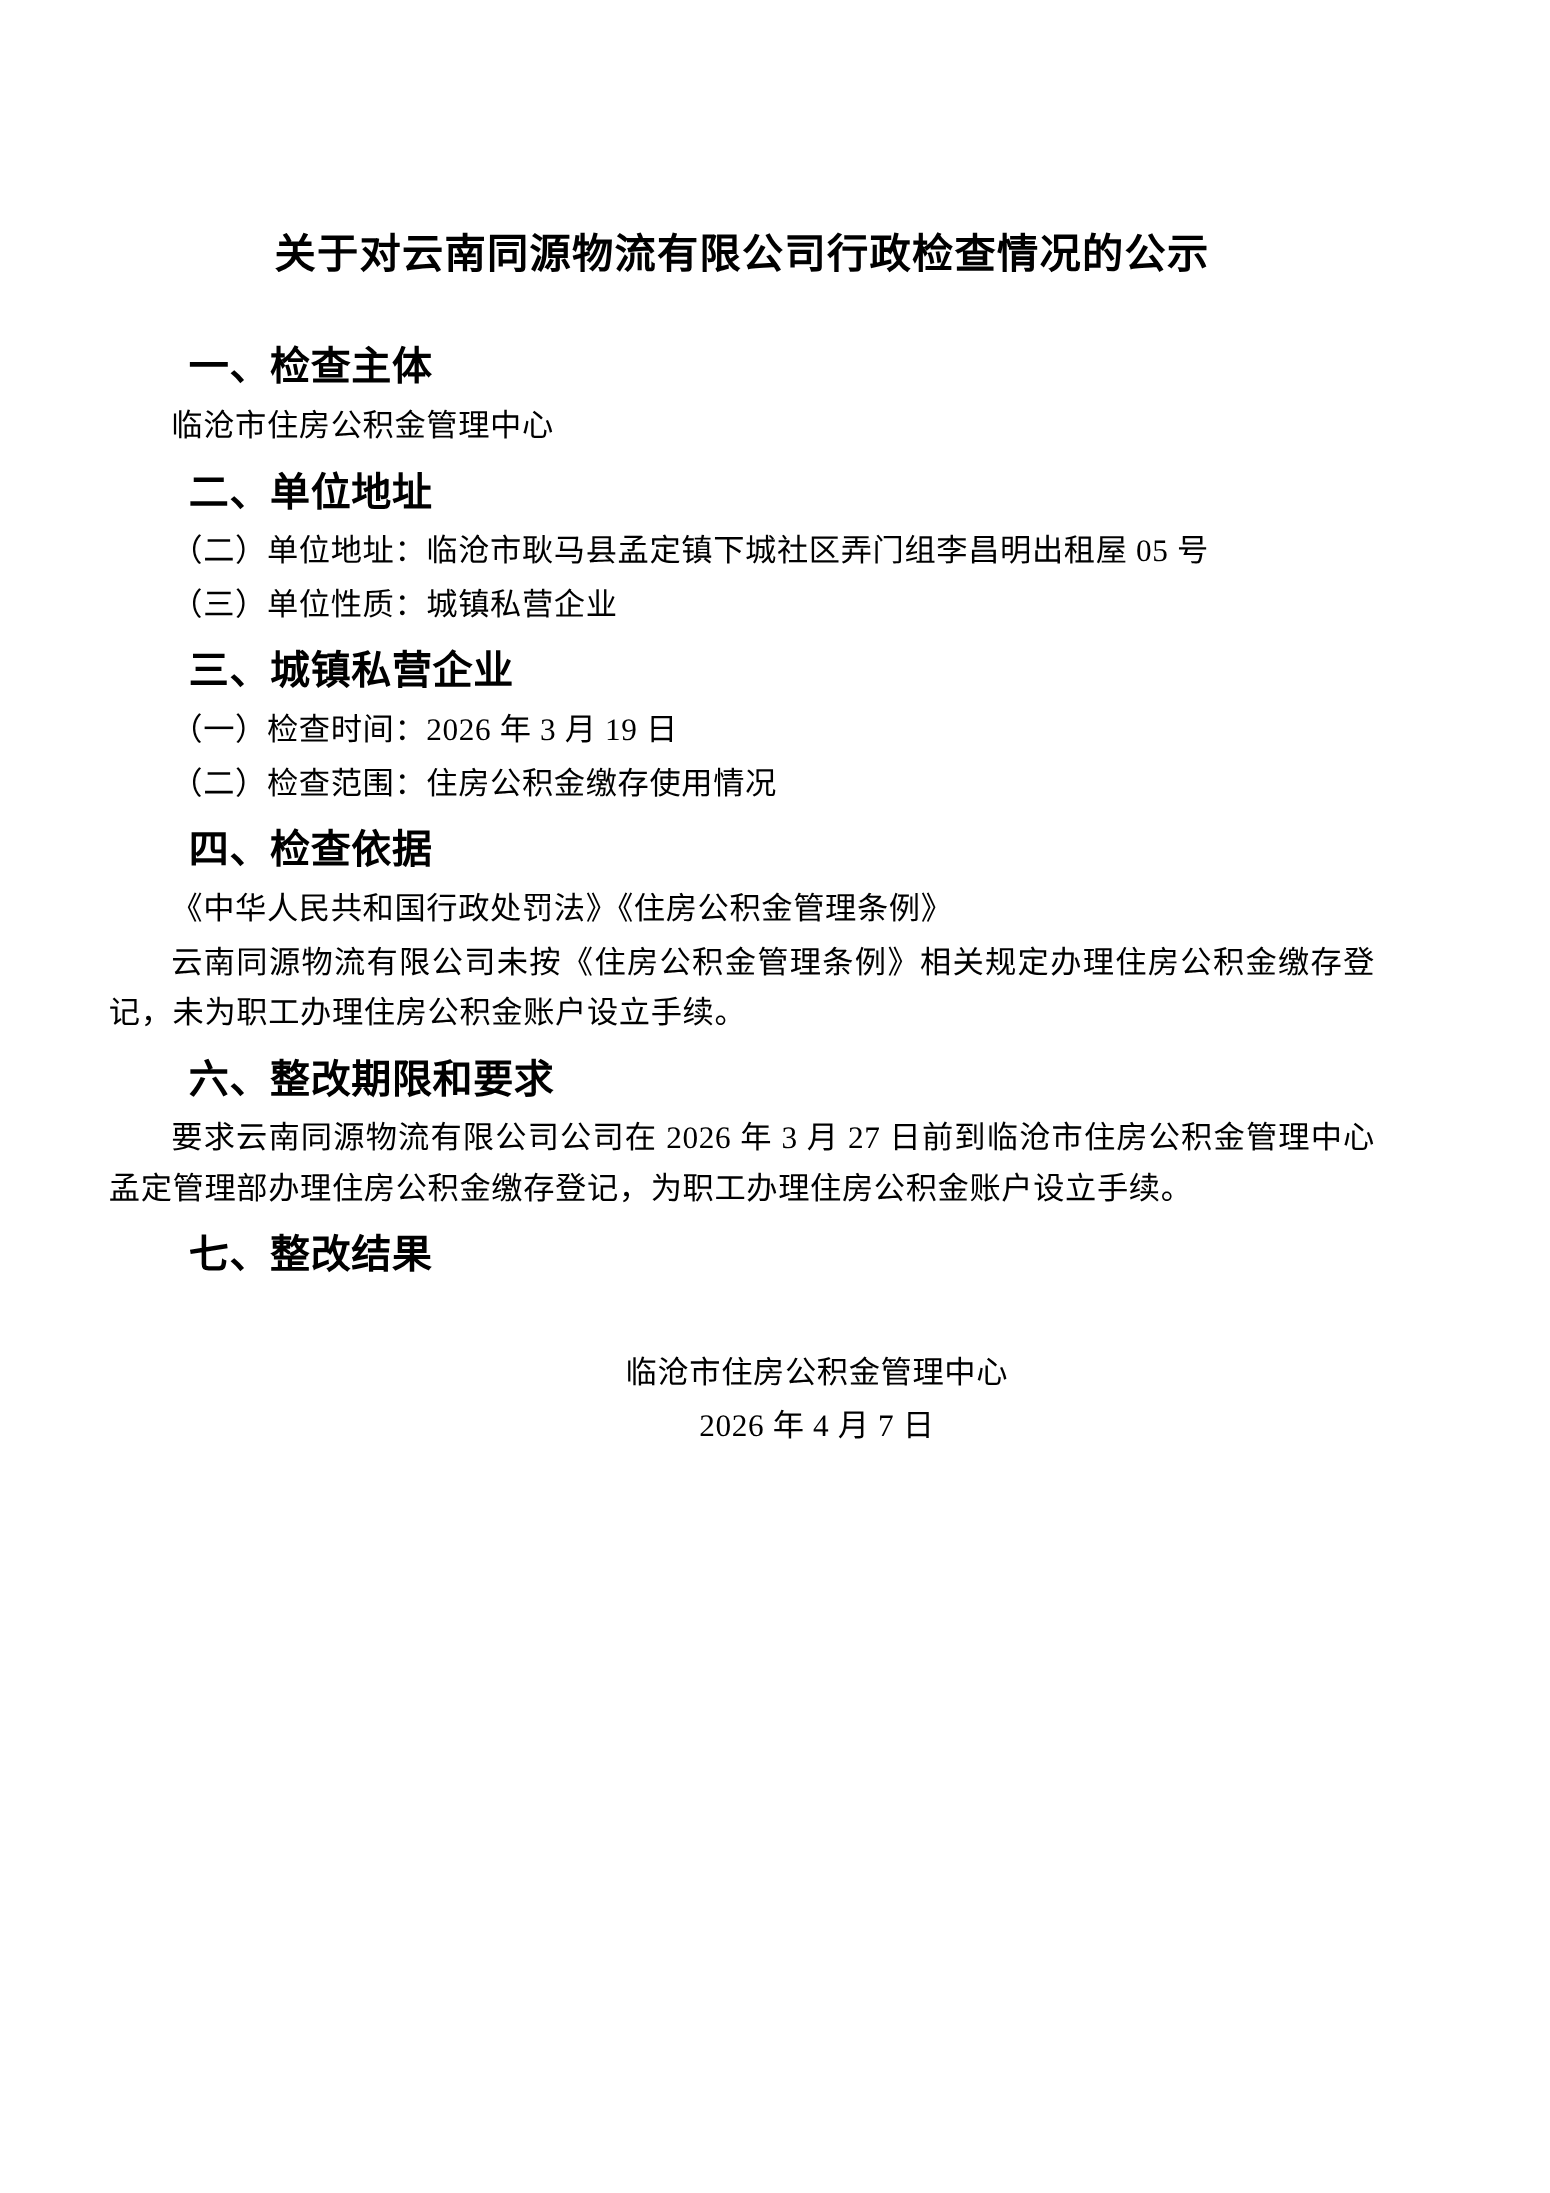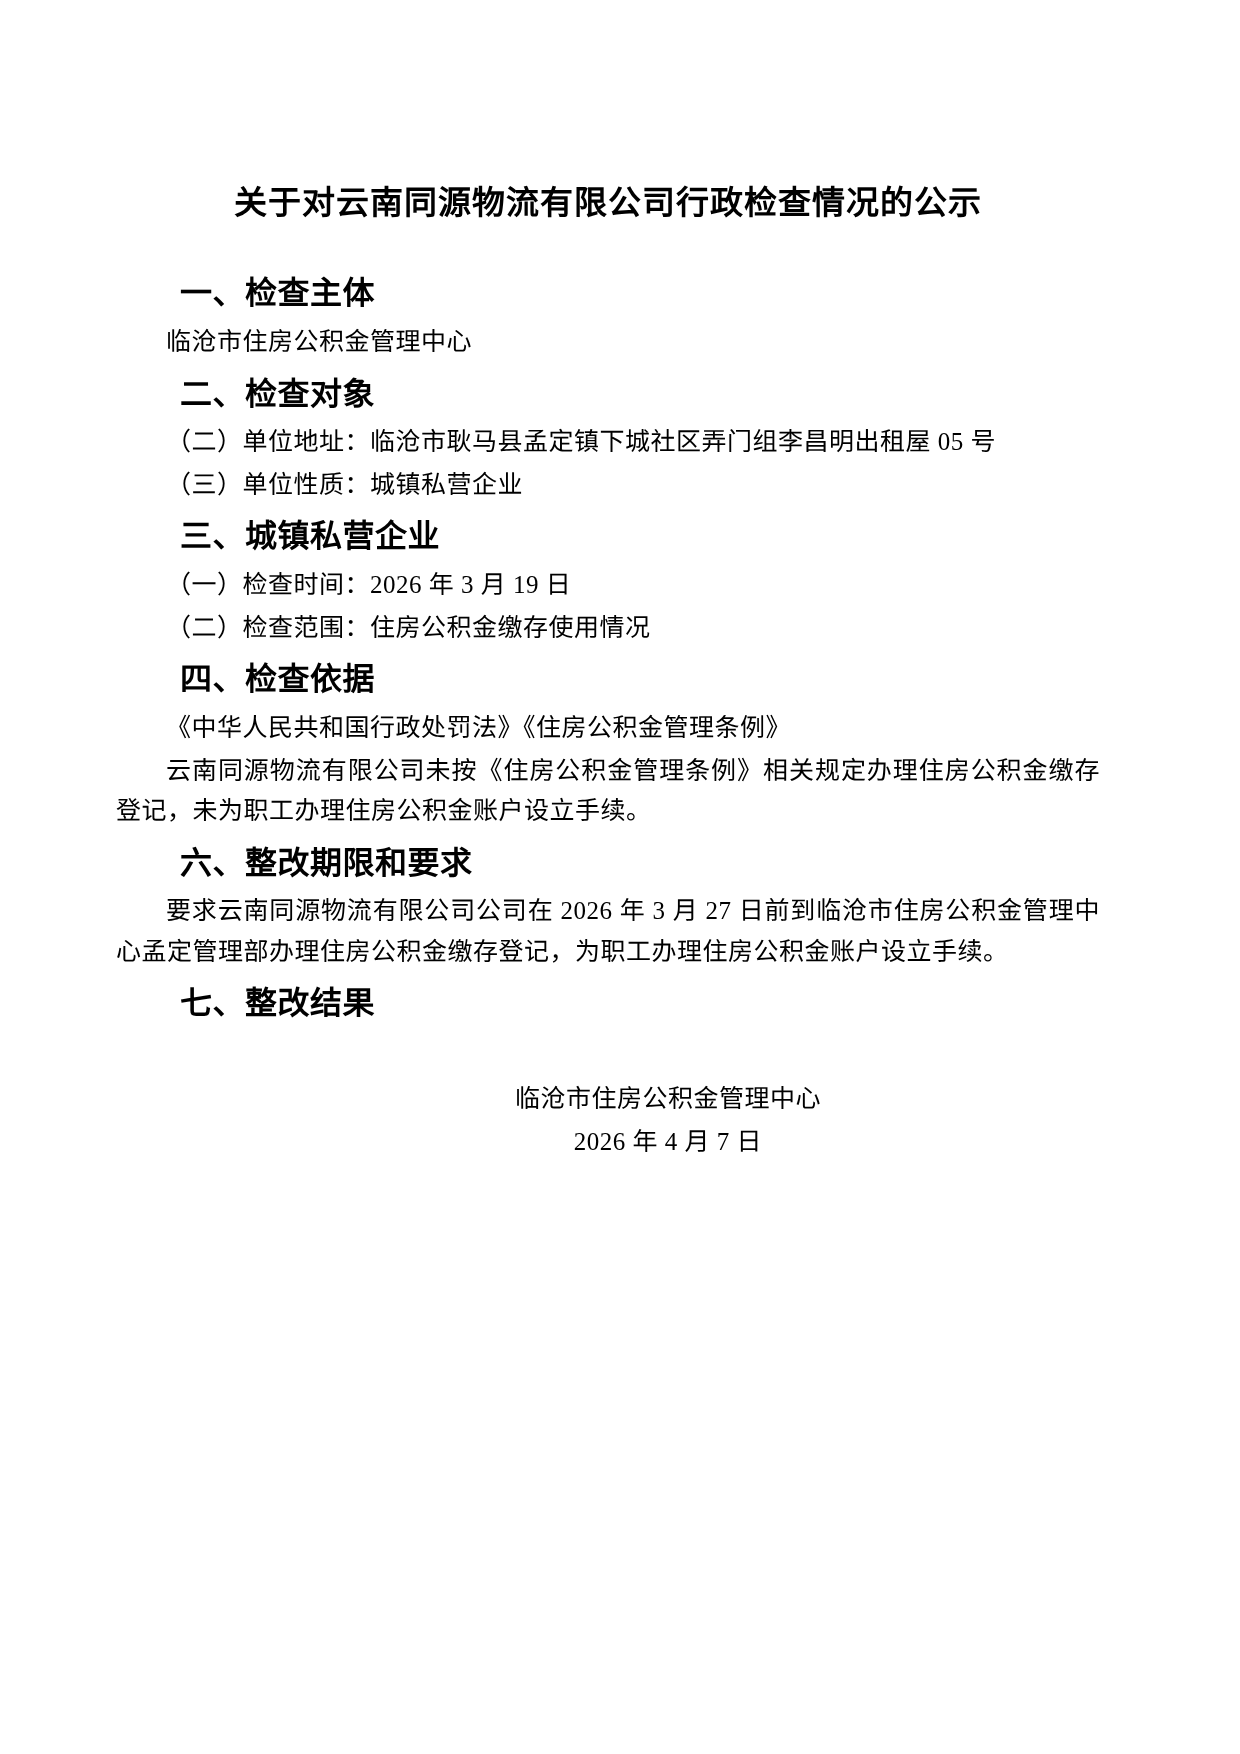--- a/index.html
+++ b/index.html
@@ -13,21 +13,21 @@
     height: 1754px;
     font-family: "Liberation Serif", "DejaVu Serif", serif;
     color: #000000;
     position: relative;
     overflow: hidden;
   }
   .page {
     box-sizing: border-box;
     width: 1240px;
     height: 1540px;
-    padding: 150px 140px 100px 116px;
+    padding: 150px 140px 100px 87px;
   }
   .doc-title {
     font-family: "Liberation Sans", "DejaVu Sans", sans-serif;
     font-weight: bold;
     font-size: 33px;
     text-align: center;
     letter-spacing: 1px;
     margin: 30px 0 42px 0;
     line-height: 1.4;
   }
@@ -63,21 +63,21 @@
 </head>
 <body>
 
 <div class="page">
 
   <h1 class="doc-title">关于对云南同源物流有限公司行政检查情况的公示</h1>
 
   <div class="section-heading">一、检查主体</div>
   <p class="para">临沧市住房公积金管理中心</p>
 
-  <div class="section-heading">二、检查对象</div>
+  <div class="section-heading">二、单位地址</div>
   <p class="para">（二）单位地址：临沧市耿马县孟定镇下城社区弄门组李昌明出租屋 05 号</p>
   <p class="para">（三）单位性质：城镇私营企业</p>
 
   <div class="section-heading">三、城镇私营企业</div>
   <p class="para">（一）检查时间：2026 年 3 月 19 日</p>
   <p class="para">（二）检查范围：住房公积金缴存使用情况</p>
 
   <div class="section-heading">四、检查依据</div>
   <p class="para">《中华人民共和国行政处罚法》《住房公积金管理条例》</p>
 

